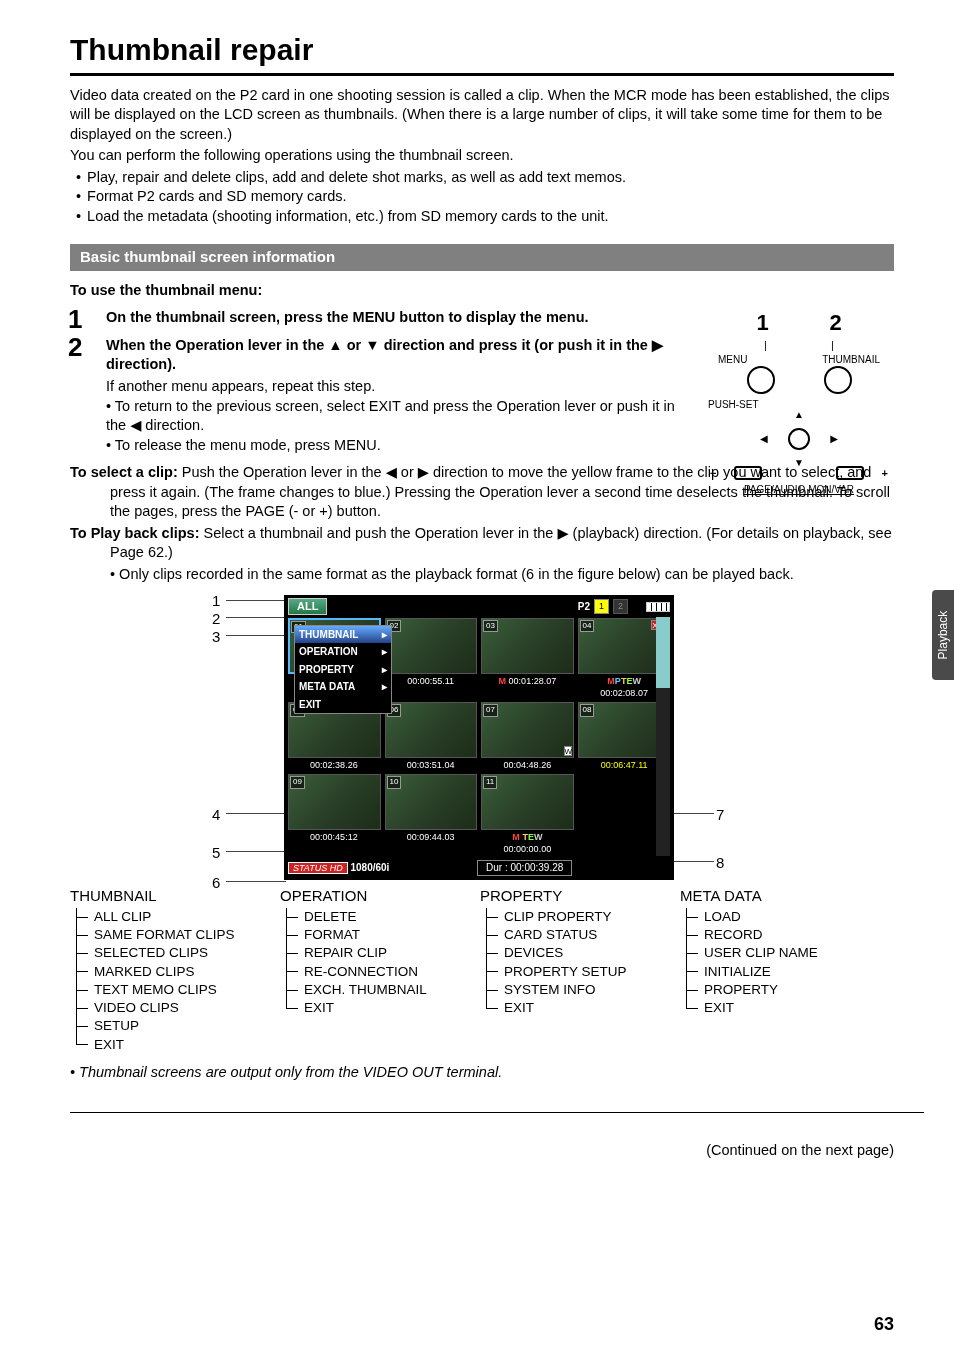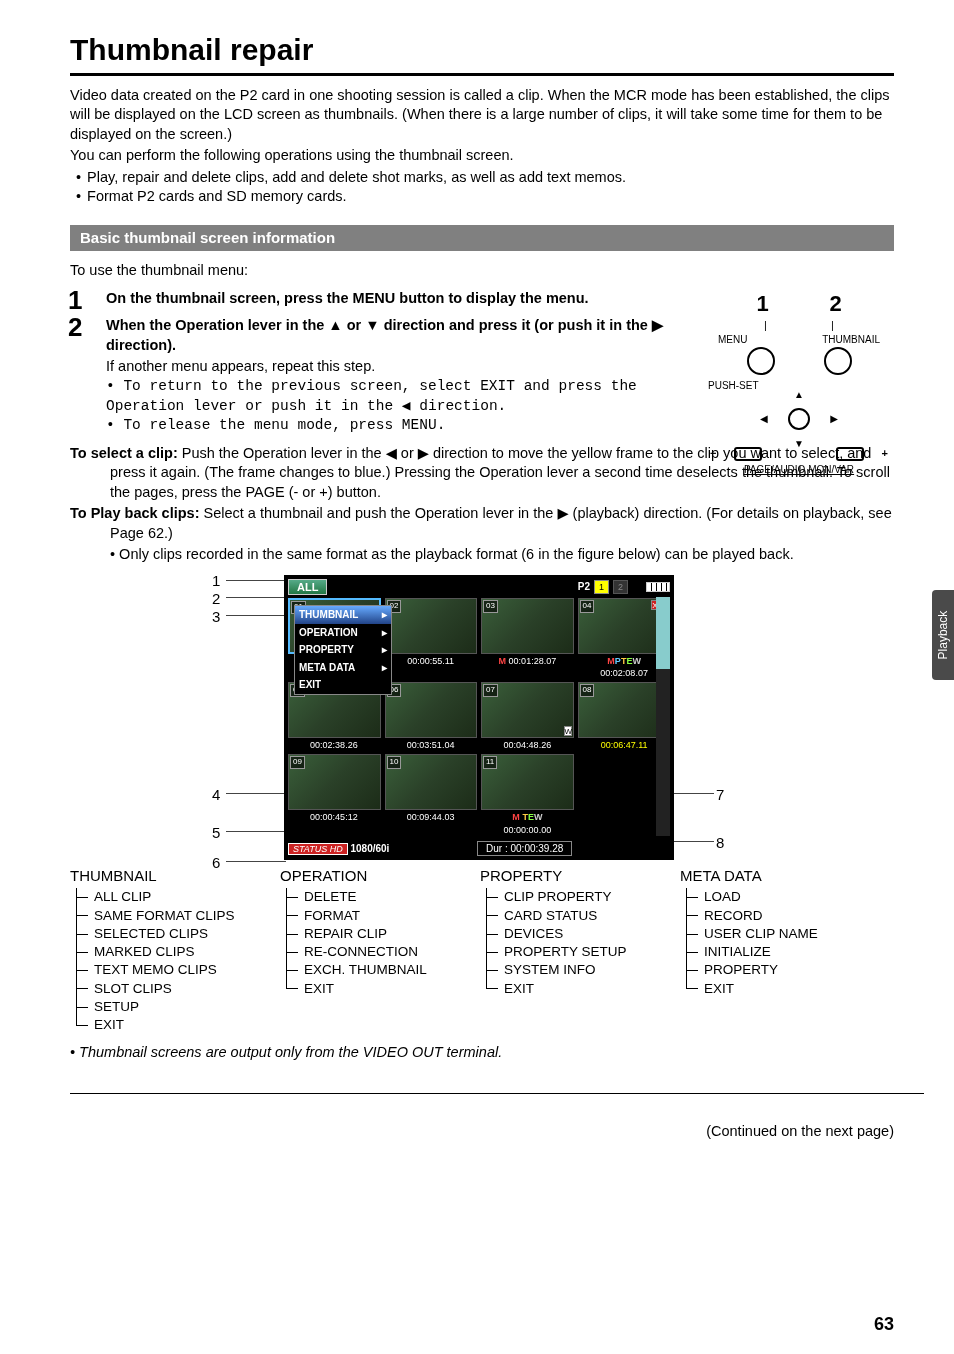--- a/index.html
+++ b/index.html
@@ -37,21 +37,21 @@
     margin-right: 2px;
   }
   .section-bar {
     background: #808080;
     color: #fff;
     font-weight: bold;
     padding: 3px 10px;
     font-size: 15px;
     margin-bottom: 6px;
   }
-  .bold { font-weight: normal; margin-top: 10px; }
+  .bold { font-weight: bold; margin-top: 10px; }
   .sub1 { margin-bottom: 8px; }
   .steps-area { position: relative; }
   .big-num {
     font-size: 26px;
     font-weight: bold;
     position: absolute;
     left: -2px;
   }
   .step {
     padding-left: 36px;
@@ -61,21 +61,21 @@
   }
   .step .big-num { top: -6px; }
   .step-body { }
   .step-body .bold-line { font-weight: bold; margin-bottom: 2px; }
   .step-body .normal { font-weight: normal; }
   .inner-bullets {
     list-style: none;
     padding-left: 0;
   }
   .inner-bullets li::before { content: "• "; }
-  .inner-bullets li { padding-left: 0; font-family: Liberation Mono, monospace; }
+  .inner-bullets li { padding-left: 0; }
   .hang-block {
     padding-left: 40px;
     text-indent: -40px;
     margin-top: 4px;
   }
   .hang-block .label { font-weight: bold; }
   .note-indent {
     padding-left: 50px;
     text-indent: -10px;
     margin-top: 2px;
@@ -241,20 +241,21 @@
 <h1 class="title">Thumbnail repair</h1>
 <hr class="title-rule">
 
 <div class="intro">
   <p>Video data created on the P2 card in one shooting session is called a clip. When the MCR mode has been established, the clips will be displayed on the LCD screen as thumbnails. (When there is a large number of clips, it will take some time for them to be displayed on the screen.)</p>
   <p>You can perform the following operations using the thumbnail screen.</p>
 </div>
 <ul class="bullets">
   <li>Play, repair and delete clips, add and delete shot marks, as well as add text memos.</li>
   <li>Format P2 cards and SD memory cards.</li>
+  <li>Load the metadata (shooting information, etc.) from SD memory cards to the unit.</li>
 </ul>
 
 <div class="section-bar">Basic thumbnail screen information</div>
 
 <div class="sub1 bold">To use the thumbnail menu:</div>
 
 <div class="steps-area">
 
   <div class="step">
     <span class="big-num">1</span>
@@ -458,21 +459,21 @@
 
 <div class="menu-tree">
   <div class="tree-col" style="min-width:200px;">
     <div class="tree-head">THUMBNAIL</div>
     <ul class="tree-items">
       <li>ALL CLIP</li>
       <li>SAME FORMAT CLIPS</li>
       <li>SELECTED CLIPS</li>
       <li>MARKED CLIPS</li>
       <li>TEXT MEMO CLIPS</li>
-      <li>SLOT CLIPS</li>
+      <li>VIDEO CLIPS</li>
       <li>SETUP</li>
       <li>EXIT</li>
     </ul>
   </div>
   <div class="tree-col" style="min-width:190px;">
     <div class="tree-head">OPERATION</div>
     <ul class="tree-items">
       <li>DELETE</li>
       <li>FORMAT</li>
       <li>REPAIR CLIP</li>

